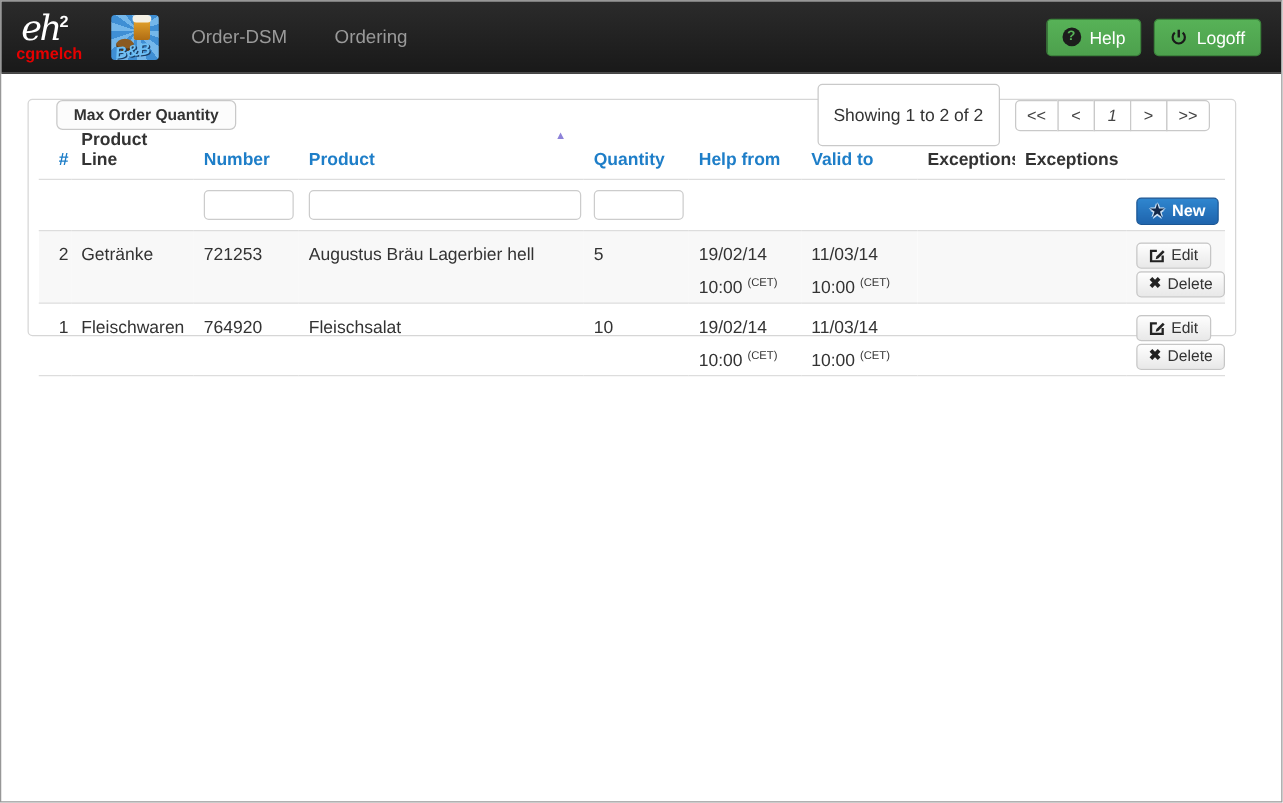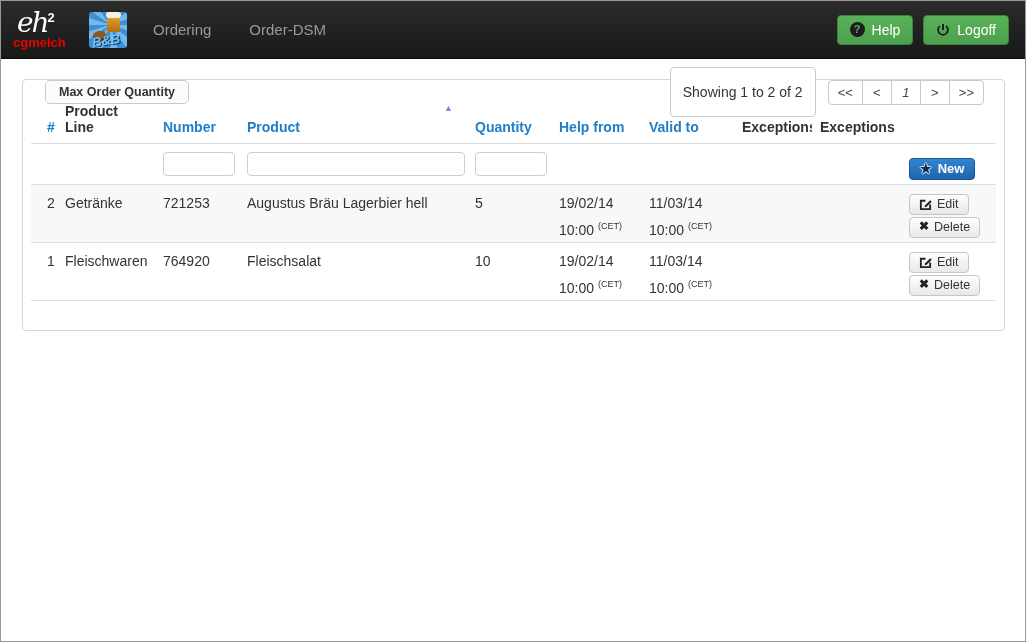--- a/index.html
+++ b/index.html
@@ -53,22 +53,22 @@
     border:1px solid #3c833c; border-radius:4px;
     color:#fff; font-size:14px; cursor:pointer;
     font-family:"Liberation Sans",sans-serif;
   }
   .icon-q { width:15px; height:15px; border-radius:50%; background:#1c1c1c; color:#57b257; font-size:11px; font-weight:bold; display:inline-flex; align-items:center; justify-content:center; line-height:1; }
   .icon-svg { display:inline-flex; }
 
   
   .panel {
     position:relative;
-    margin:20px 20px 0 21px;
-    height:252px;
+    margin:20px 36px 0 21px;
+    height:190px;
     background:#fff;
     border:1px solid #d6d6d6;
     border-radius:4px;
   }
   .panel-top {
     position:absolute; top:-13px; left:22px; right:20px;
     display:flex; justify-content:space-between; align-items:center;
   }
   .tab {
     background:#fcfcfc; border:1px solid #c9c9c9; border-radius:5px;
@@ -147,22 +147,22 @@
   <div class="logo">
     <div class="logo-mark"><span>eh</span><sup>2</sup></div>
     <div class="logo-company">cgmelch</div>
   </div>
   <div class="brand-icon">
     <span class="brand-beer"></span>
     <span class="brand-pretzel"></span>
     <span class="brand-text">B&amp;B</span>
   </div>
   <div class="nav-items">
+    <a class="nav-item">Order-DSM</a>
     <a class="nav-item">Ordering</a>
-    <a class="nav-item">Order-DSM</a>
   </div>
   <div class="nav-actions">
     <button class="btn-green">
       <span class="icon-q">?</span>
       <span>Help</span>
     </button>
     <button class="btn-green">
       <span class="icon-svg">
         <svg width="14" height="14" viewBox="0 0 16 16">
             <path d="M8 1v7" stroke="#1a1a1a" stroke-width="2.2" fill="none"></path>

